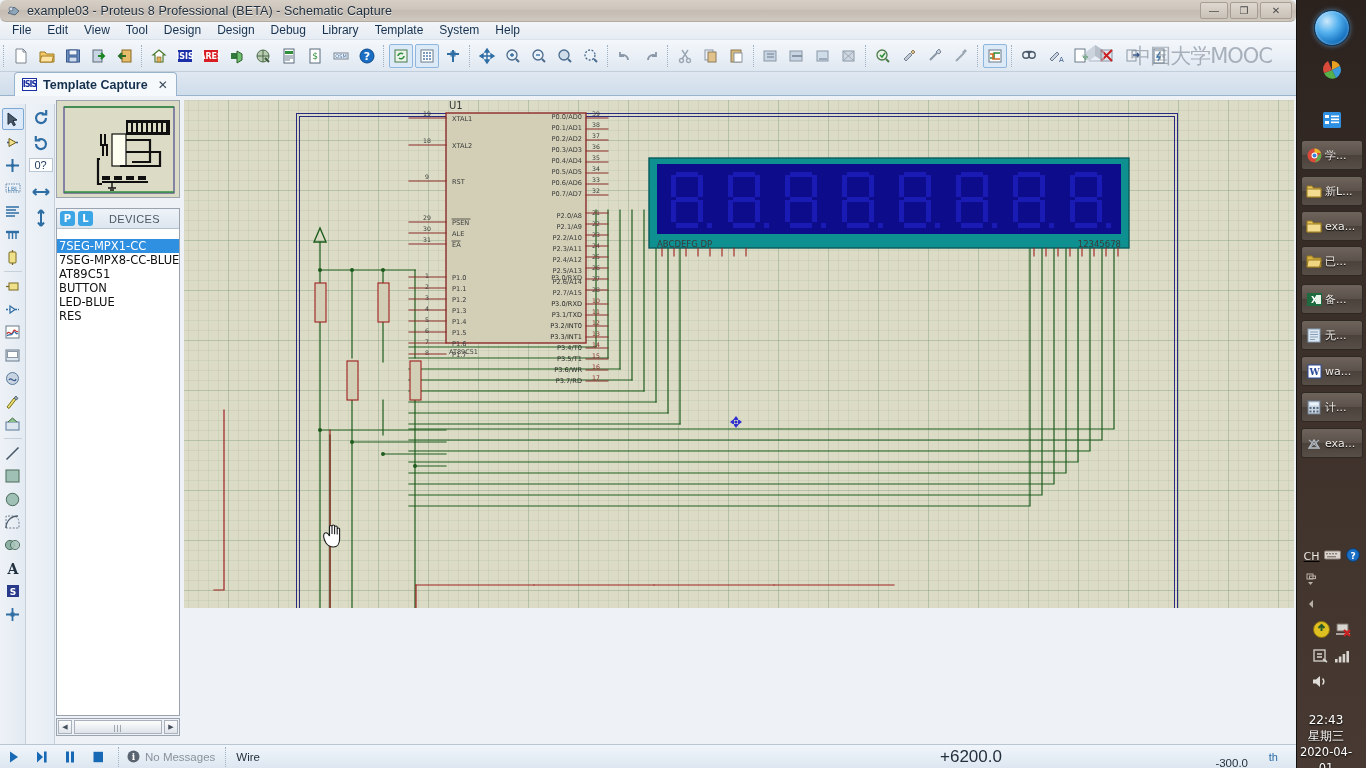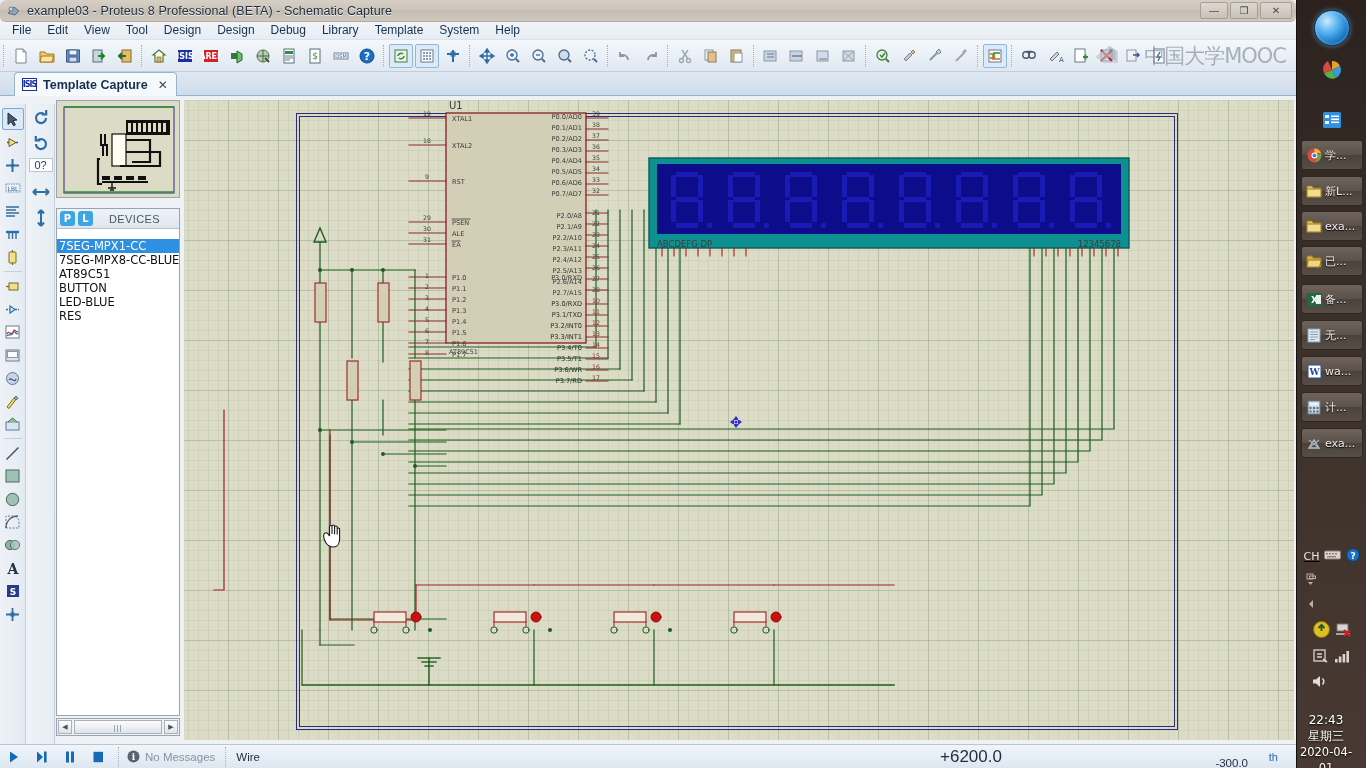--- a/index.html
+++ b/index.html
@@ -65,22 +65,22 @@
     border-left:1px dotted #9fb0c2;
   }
   .tbi {
     width:24px; height:24px; margin:0 1px;
     display:flex; align-items:center; justify-content:center;
     border:1px solid transparent; border-radius:2px;
   }
   .tbi.on { background:#dce9f7; border:1px solid #8fb6dd; }
   .tbi svg { display:block; }
   #mooc-wm {
-    position:absolute; right:10px; top:2px;
-    display:flex; align-items:center; gap:17px;
+    position:absolute; right:24px; top:2px;
+    display:flex; align-items:flex-start; gap:17px;
     opacity:.62;
   }
   #mooc-wm .wm-txt {
     font-size:21px; color:#7e8996; letter-spacing:-1px;
     font-family:"DejaVu Sans", sans-serif;
   }
   
   #tabstrip {
     position:absolute; left:0; top:72px; width:1296px; height:24px;
     background:linear-gradient(to bottom,#dfe8f2,#cfdcea);
@@ -177,21 +177,21 @@
   }
   #sb-thumb {
     flex:1;height:14px;margin:0 1px;
     background:linear-gradient(to bottom,#fdfdfd,#dde3ea);
     border:1px solid #a9b2bc;
     display:flex;align-items:center;justify-content:center;
     font-size:8px;color:#7c848d;letter-spacing:1px;
   }
   
   #canvaswrap {
-    position:absolute; left:184px; top:100px; width:1110px; height:640px;
+    position:absolute; left:184px; top:100px; width:1110px; height:508px;
     background:#dcdcc6; overflow:hidden;padding-left:44px;
   }
   #grid {
     position:absolute; inset:0;
     background-image:
       linear-gradient(to right, rgba(120,150,120,.30) 1px, transparent 1px),
       linear-gradient(to bottom, rgba(120,150,120,.30) 1px, transparent 1px),
       linear-gradient(to right, rgba(120,150,120,.13) 1px, transparent 1px),
       linear-gradient(to bottom, rgba(120,150,120,.13) 1px, transparent 1px);
     background-size:50px 50px,50px 50px,10px 10px,10px 10px;

